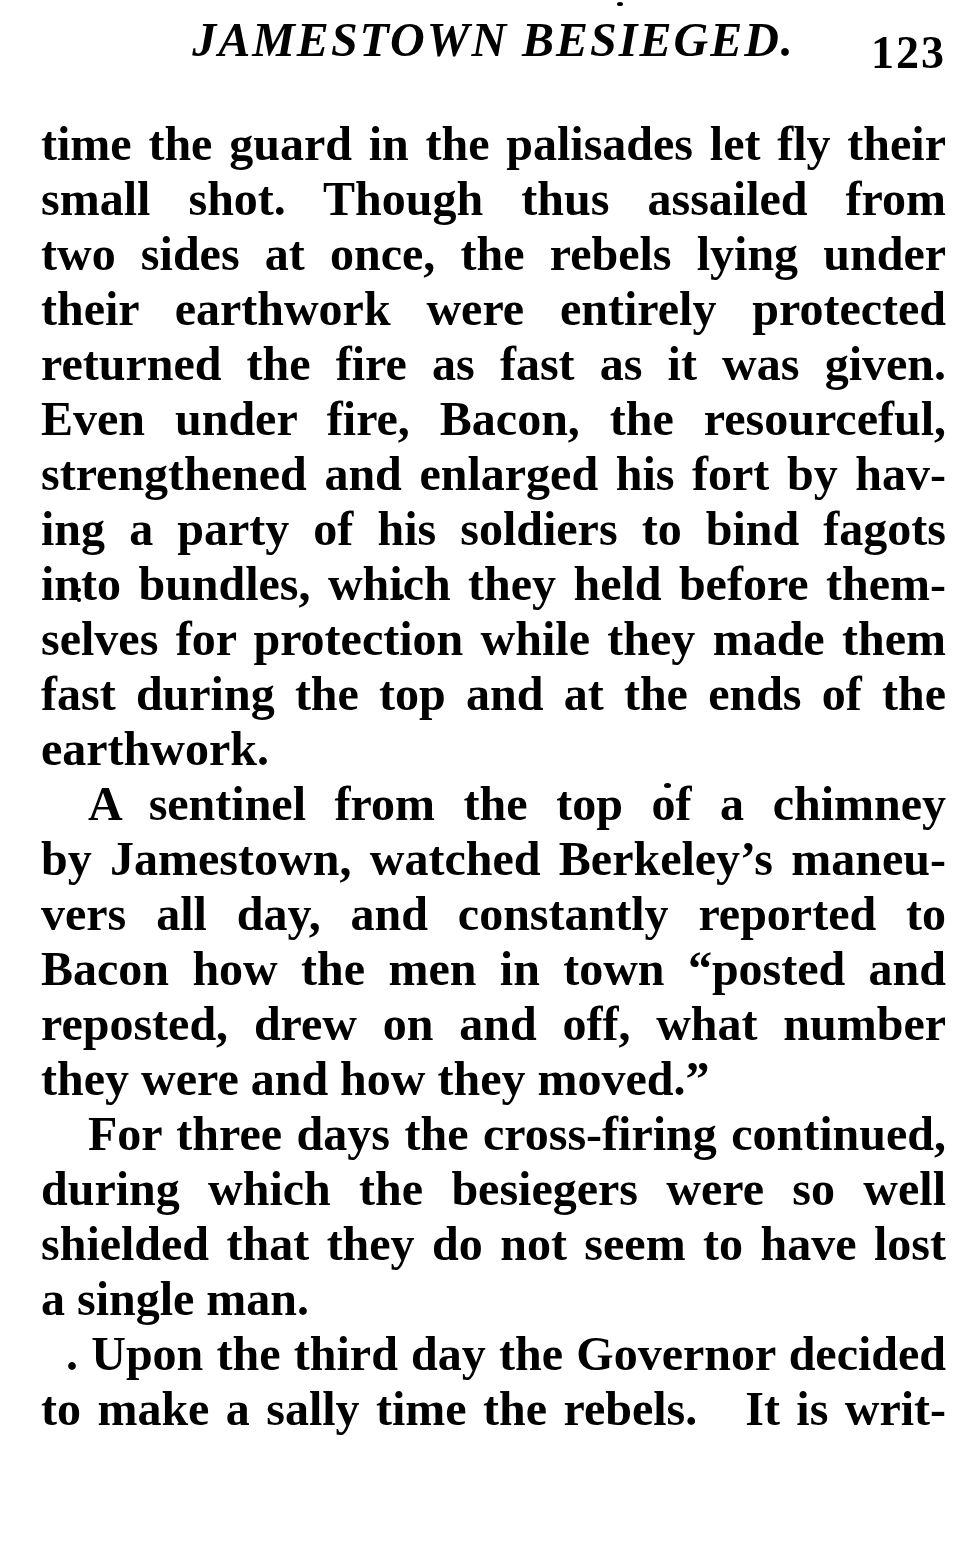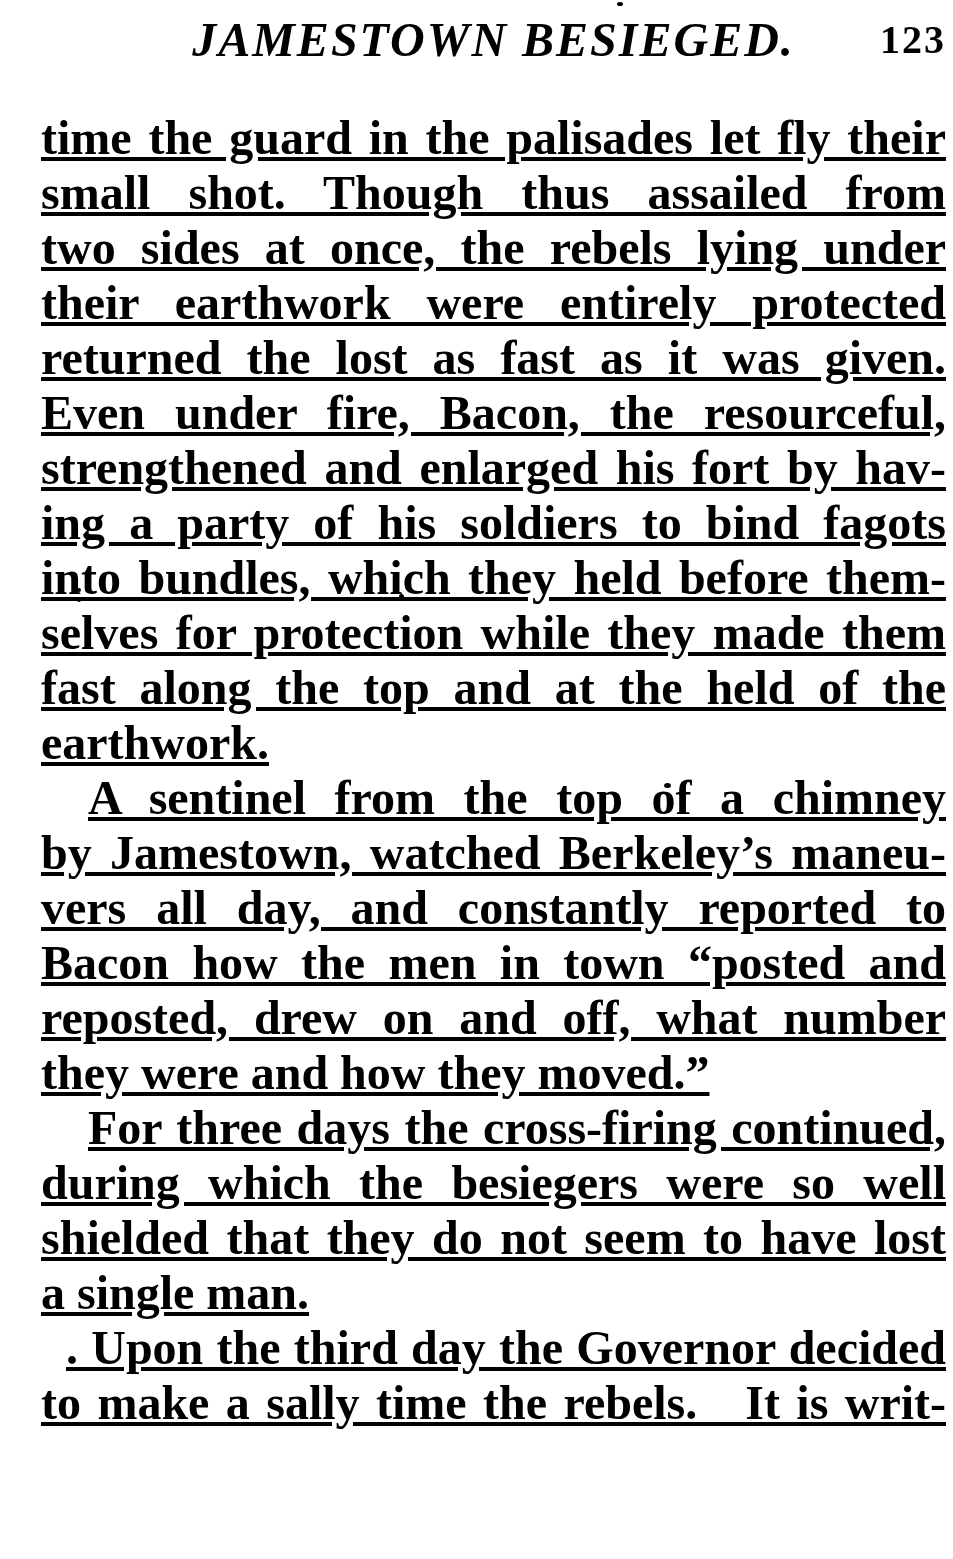--- a/index.html
+++ b/index.html
@@ -30,32 +30,31 @@
     font-style: italic;
     font-weight: bold;
     font-size: 48px;
     letter-spacing: 2px;
     line-height: 60px;
     white-space: nowrap;
   }
   .page-num {
     position: absolute;
     right: 0;
-    top: 0;
+    top: 13px;
     font-weight: bold;
-    font-size: 40px;
+    font-size: 46px;
     line-height: 60px;
     letter-spacing: 2px;
   }
   .body-text {
     position: absolute;
-    top: 110px;
+    top: 116px;
     left: 25px;
     width: 905px;
-    text-decoration: underline;
   }
   .line {
     height: 55px;
     line-height: 55px;
     font-size: 48px;
     font-weight: bold;
     white-space: nowrap;
   }
   .line.just {
     white-space: normal;
@@ -83,27 +82,27 @@
   <div class="running-head">
     <span class="head-title">JAMESTOWN BESIEGED.</span>
     <span class="page-num">123</span>
   </div>
 
   <div class="body-text">
       <div class="line just">time the guard in the palisades let fly their</div>
       <div class="line just">small shot.  Though thus assailed from</div>
       <div class="line just">two sides at once, the rebels lying under</div>
       <div class="line just">their earthwork were entirely protected</div>
-      <div class="line just">returned the lost as fast as it was given.</div>
+      <div class="line just">returned the fire as fast as it was given.</div>
       <div class="line just">Even under fire, Bacon, the resourceful,</div>
       <div class="line just">strengthened and enlarged his fort by hav-</div>
       <div class="line just">ing a party of his soldiers to bind fagots</div>
       <div class="line just">into bundles, which they held before them-</div>
       <div class="line just">selves for protection while they made them</div>
-      <div class="line just">fast along the top and at the held of the</div>
+      <div class="line just">fast during the top and at the ends of the</div>
       <div class="line rag">earthwork.</div>
       <div class="line just ind1">A sentinel from the top of a chimney</div>
       <div class="line just">by Jamestown, watched Berkeley’s maneu-</div>
       <div class="line just">vers all day, and constantly reported to</div>
       <div class="line just">Bacon how the men in town “posted and</div>
       <div class="line just">reposted, drew on and off, what number</div>
       <div class="line rag">they were and how they moved.”</div>
       <div class="line just ind1">For three days the cross-firing continued,</div>
       <div class="line just">during which the besiegers were so well</div>
       <div class="line just">shielded that they do not seem to have lost</div>

